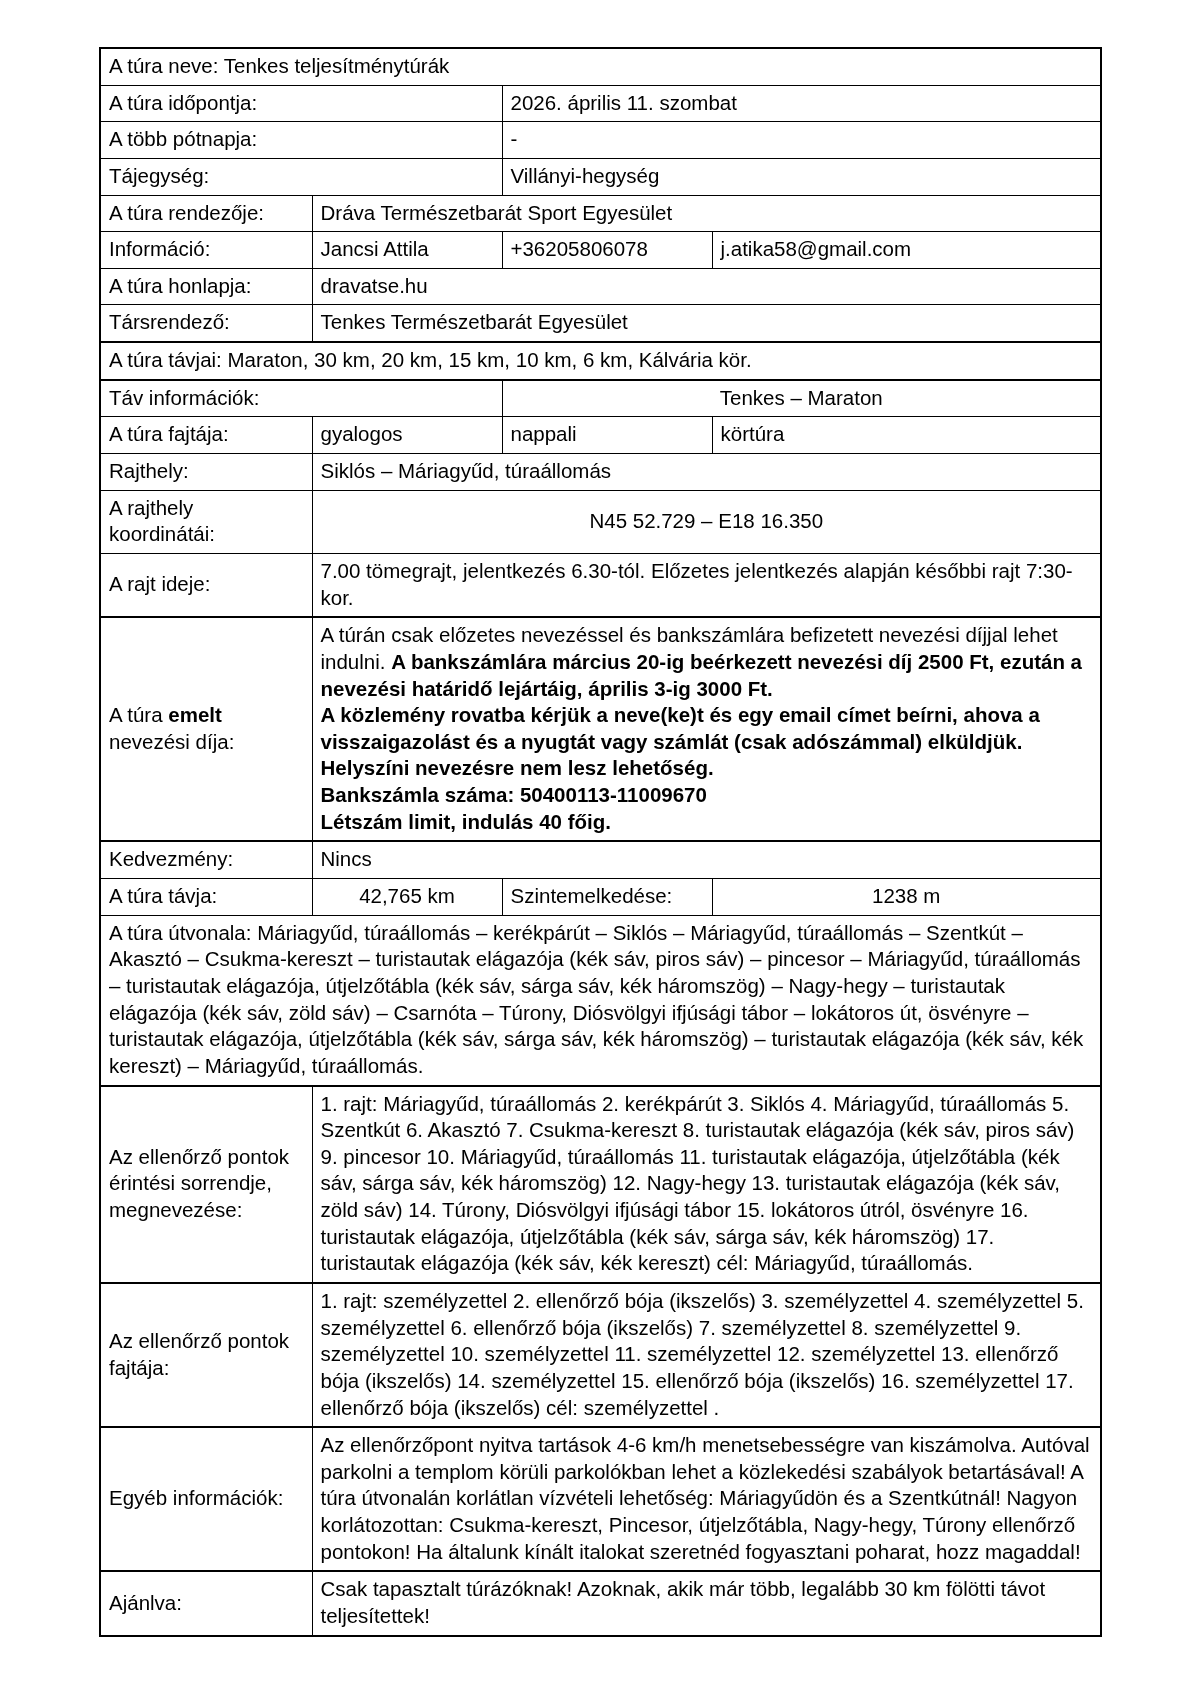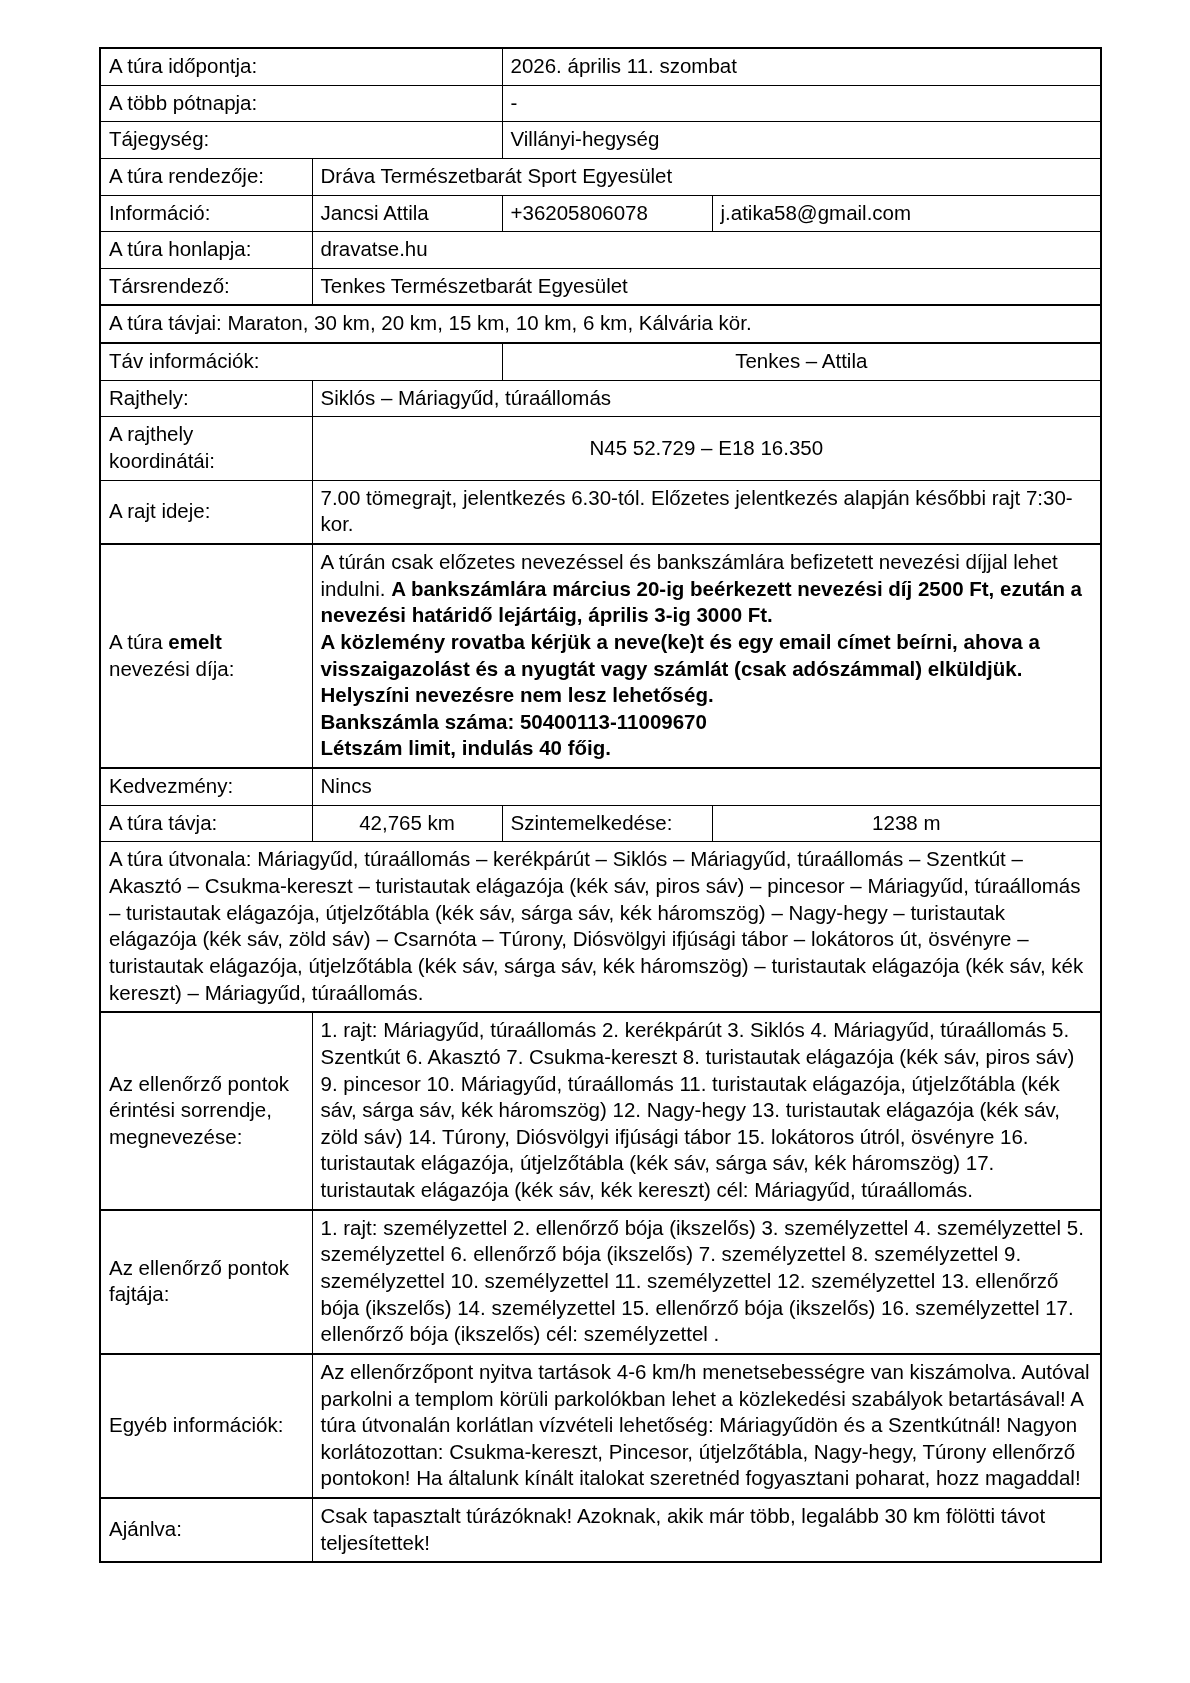--- a/index.html
+++ b/index.html
@@ -52,20 +52,23 @@
 <div class="page">
   <table class="tour">
     <colgroup>
       <col style="width:212px">
       <col style="width:190px">
       <col style="width:210px">
       <col style="width:389px">
     </colgroup>
     <tbody>
 
+      <tr>
+        <td colspan="4">A túra neve: Tenkes teljesítménytúrák</td>
+      </tr>
 
       <tr>
         <td colspan="2" class="b">A túra időpontja:</td>
         <td colspan="2" class="b">2026. április 11. szombat</td>
       </tr>
 
       <tr>
         <td colspan="2">A több pótnapja:</td>
         <td colspan="2">-</td>
       </tr>
@@ -96,23 +99,29 @@
         <td>Társrendező:</td>
         <td colspan="3">Tenkes Természetbarát Egyesület</td>
       </tr>
 
       <tr class="thick-bottom">
         <td colspan="4">A túra távjai: Maraton, 30 km, 20 km, 15 km, 10 km, 6 km, Kálvária kör.</td>
       </tr>
 
       <tr>
         <td colspan="2">Táv információk:</td>
-        <td colspan="2" class="b center">Tenkes – Attila</td>
+        <td colspan="2" class="b center">Tenkes – Maraton</td>
       </tr>
 
+      <tr>
+        <td>A túra fajtája:</td>
+        <td>gyalogos</td>
+        <td>nappali</td>
+        <td>körtúra</td>
+      </tr>
 
       <tr>
         <td>Rajthely:</td>
         <td colspan="3">Siklós – Máriagyűd, túraállomás</td>
       </tr>
 
       <tr>
         <td class="tiny">A rajthely koordinátái:</td>
         <td colspan="3" class="center">N45 52.729 – E18 16.350</td>
       </tr>

